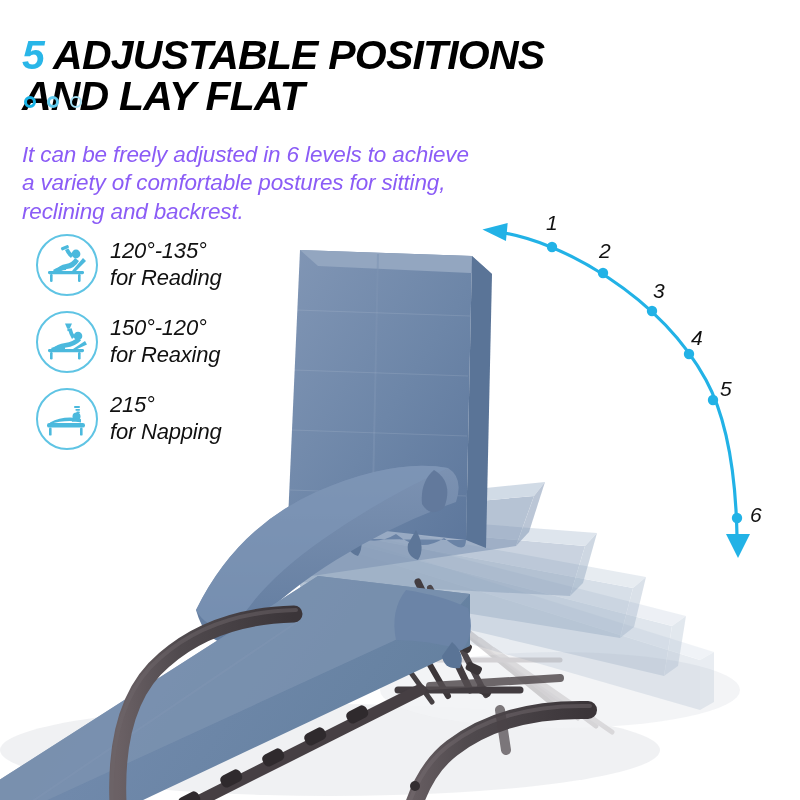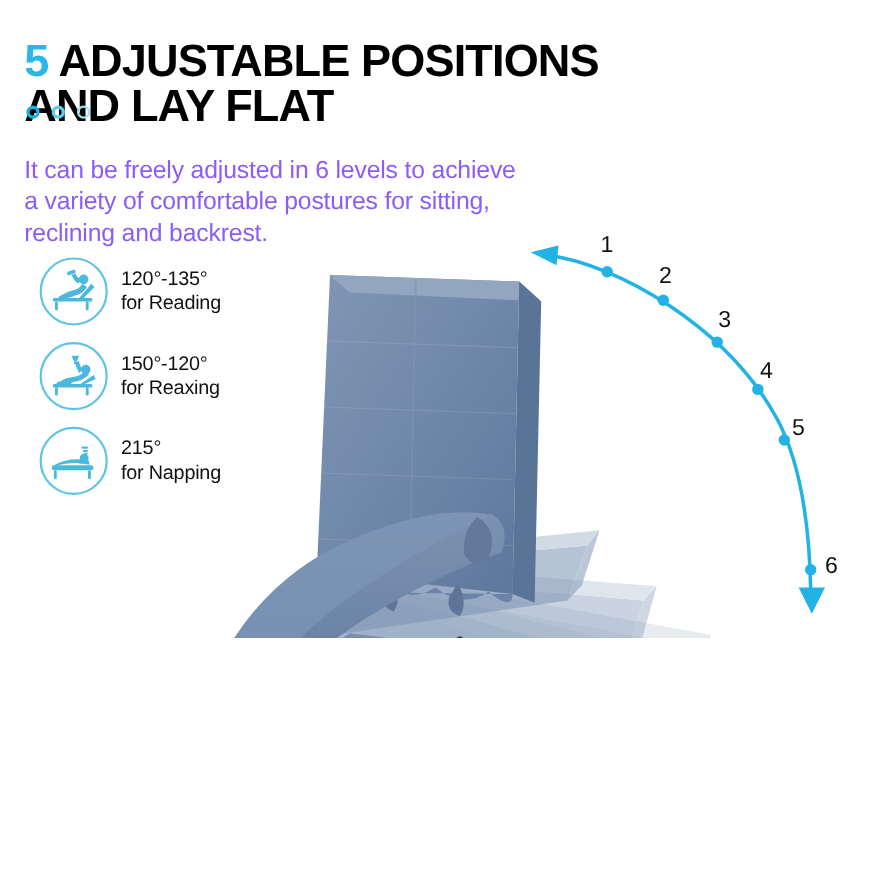--- a/index.html
+++ b/index.html
@@ -1,21 +1,21 @@
 <!DOCTYPE html>
 <html><head>
 <meta charset="utf-8">
 <style>
   html,body{margin:0;padding:0;}
   body{
     width:800px;height:800px;overflow:hidden;background:#ffffff;
     font-family:"Liberation Sans", sans-serif;
     position:relative;
   }
-  .stage{position:absolute;inset:0;width:800px;height:580px;overflow:hidden;background:#fff;}
+  .stage{position:absolute;inset:0;width:800px;height:800px;overflow:hidden;background:#fff;font-style:italic;}
 
   
   .headline{
     position:absolute;left:22px;top:8px;width:720px;
     font-size:41px;font-weight:bold;line-height:0.98;
     letter-spacing:-0.8px;color:#000;white-space:pre-line;
   }
   .headline .num{color:#29b6e8;}
 
   .dots{position:absolute;left:24px;top:96px;display:flex;gap:11px;align-items:center;}
@@ -33,21 +33,21 @@
   
   .features{position:absolute;left:36px;top:226px;}
   .feature{position:relative;height:77px;display:flex;align-items:center;gap:12px;}
   .fic{
     width:62px;height:62px;border-radius:50%;
     border:2.2px solid #5fc4e4;box-sizing:border-box;
     display:flex;align-items:center;justify-content:center;flex:none;
     background:#fff;
   }
   .fic svg{display:block;}
-  .ftxt{font-size:18px;line-height:1.2;color:#111;white-space:pre-line;letter-spacing:-0.2px;}
+  .ftxt{font-size:22px;line-height:1.2;color:#111;white-space:pre-line;letter-spacing:-0.2px;}
 
   
   .photo{position:absolute;left:0;top:190px;width:800px;height:610px;overflow:hidden;}
   .photo svg{position:absolute;left:0;top:0;}
 
   
   .arc{position:absolute;left:0;top:0;width:800px;height:800px;pointer-events:none;}
   .arcnum{
     position:absolute;font-size:21px;font-weight:normal;color:#111;
     font-family:"Liberation Sans", sans-serif;line-height:1;

